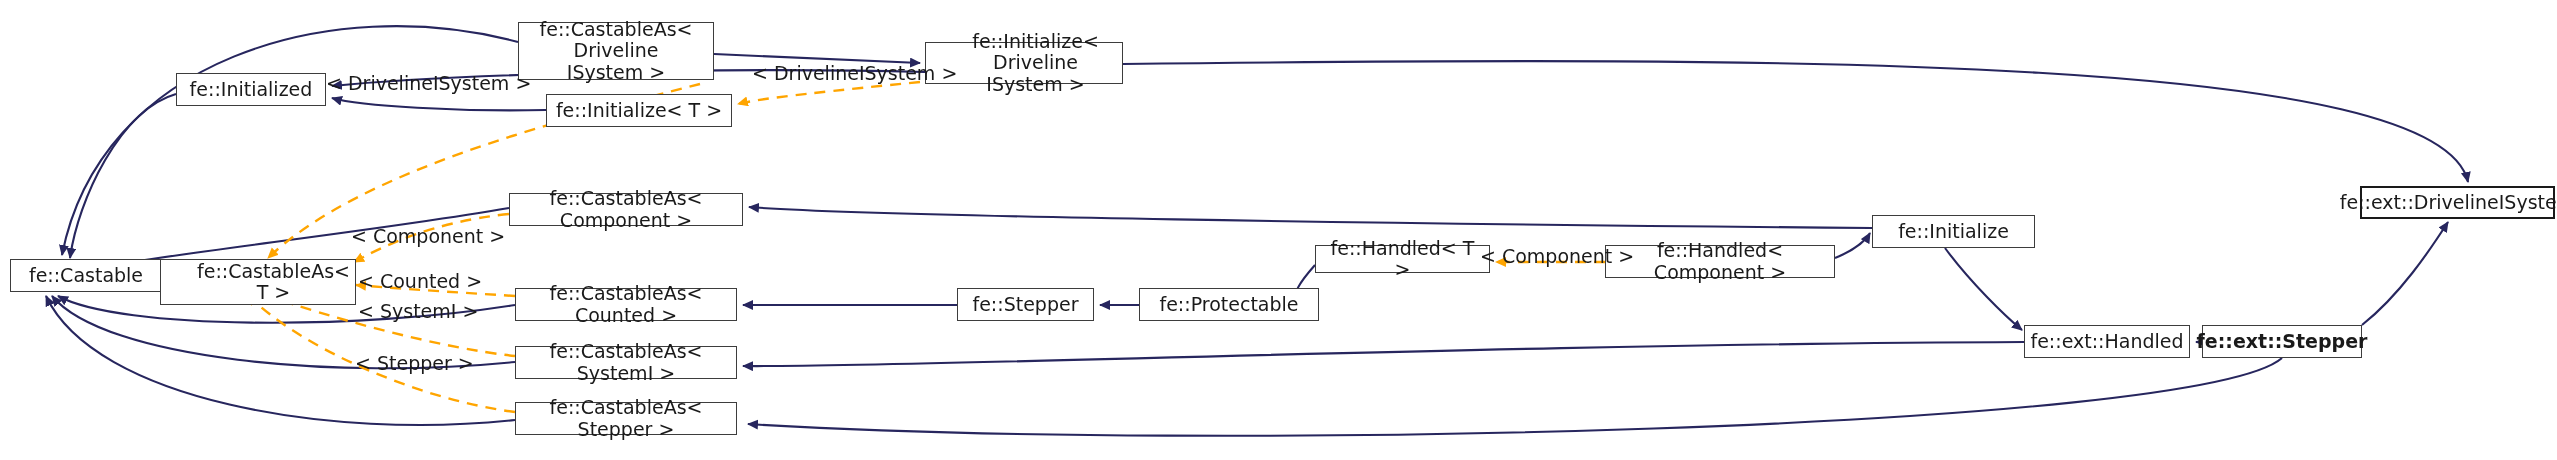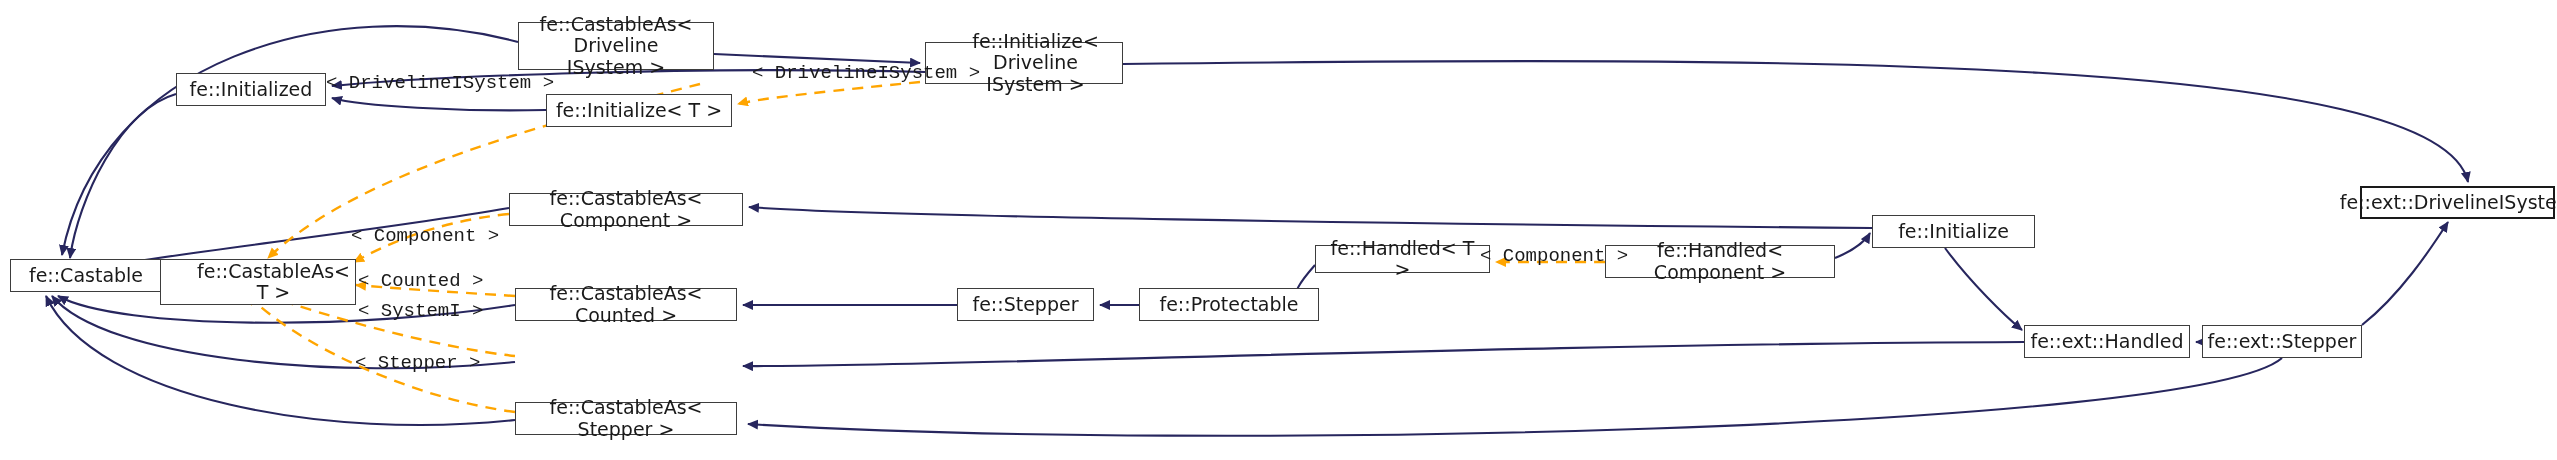--- a/index.html
+++ b/index.html
@@ -43,21 +43,20 @@
     border-width: 2.4px;
     border-color: #1a1a1a;
   }
   .edge-label {
     position: absolute;
     font-size: 19px;
     color: #1a1a1a;
     white-space: nowrap;
     background: transparent;
     z-index: 6;
-    font-family: Liberation Mono, monospace;
   }
 </style>
 </head>
 <body>
 
 <div id="diagram">
 
   <svg id="edges" viewBox="0 0 2557 460" xmlns="http://www.w3.org/2000/svg">
     <defs>
       <marker id="arrow-blue" markerWidth="11" markerHeight="11" refX="10" refY="5" orient="auto" markerUnits="userSpaceOnUse">
@@ -140,38 +139,41 @@
   </div>
 
   <div class="node" style="left:176px; top:73px; width:150px; height:33px;">
     <span>fe::Initialized</span>
   </div>
 
   <div class="node" style="left:546px; top:94px; width:186px; height:33px;">
     <span>fe::Initialize&lt; T &gt;</span>
   </div>
 
-  <div class="node" style="left:518px; top:22px; width:196px; height:48px;">
+  <div class="node" style="left:518px; top:22px; width:196px; height:58px;">
     <span>fe::CastableAs&lt; Driveline
 ISystem &gt;</span>
   </div>
 
   <div class="node" style="left:925px; top:42px; width:198px; height:42px;padding-left:29px;">
     <span>fe::Initialize&lt; Driveline
 ISystem &gt;</span>
   </div>
 
   <div class="node" style="left:509px; top:193px; width:234px; height:33px;">
     <span>fe::CastableAs&lt; Component &gt;</span>
   </div>
 
   <div class="node" style="left:515px; top:288px; width:222px; height:33px;">
     <span>fe::CastableAs&lt; Counted &gt;</span>
   </div>
 
+  <div class="node" style="left:515px; top:346px; width:222px; height:33px;">
+    <span>fe::CastableAs&lt; SystemI &gt;</span>
+  </div>
 
   <div class="node" style="left:515px; top:402px; width:222px; height:33px;">
     <span>fe::CastableAs&lt; Stepper &gt;</span>
   </div>
 
   <div class="node" style="left:957px; top:288px; width:137px; height:33px;">
     <span>fe::Stepper</span>
   </div>
 
   <div class="node" style="left:1139px; top:288px; width:180px; height:33px;">
@@ -187,21 +189,21 @@
   </div>
 
   <div class="node" style="left:1872px; top:215px; width:163px; height:33px;">
     <span>fe::Initialize</span>
   </div>
 
   <div class="node" style="left:2024px; top:325px; width:166px; height:33px;">
     <span>fe::ext::Handled</span>
   </div>
 
-  <div class="node" style="left:2202px; top:325px; width:160px; height:33px;">
+  <div class="node" style="left:2202px; top:325px; width:160px; height:33px;font-weight:bold;">
     <span>fe::ext::Stepper</span>
   </div>
 
   <div class="node thick" style="left:2360px; top:186px; width:195px; height:33px;">
     <span>fe::ext::DrivelineISystem</span>
   </div>
 
   <div class="edge-label" style="left:326px; top:72px;">
     <span>&lt; DrivelineISystem &gt;</span>
   </div>

